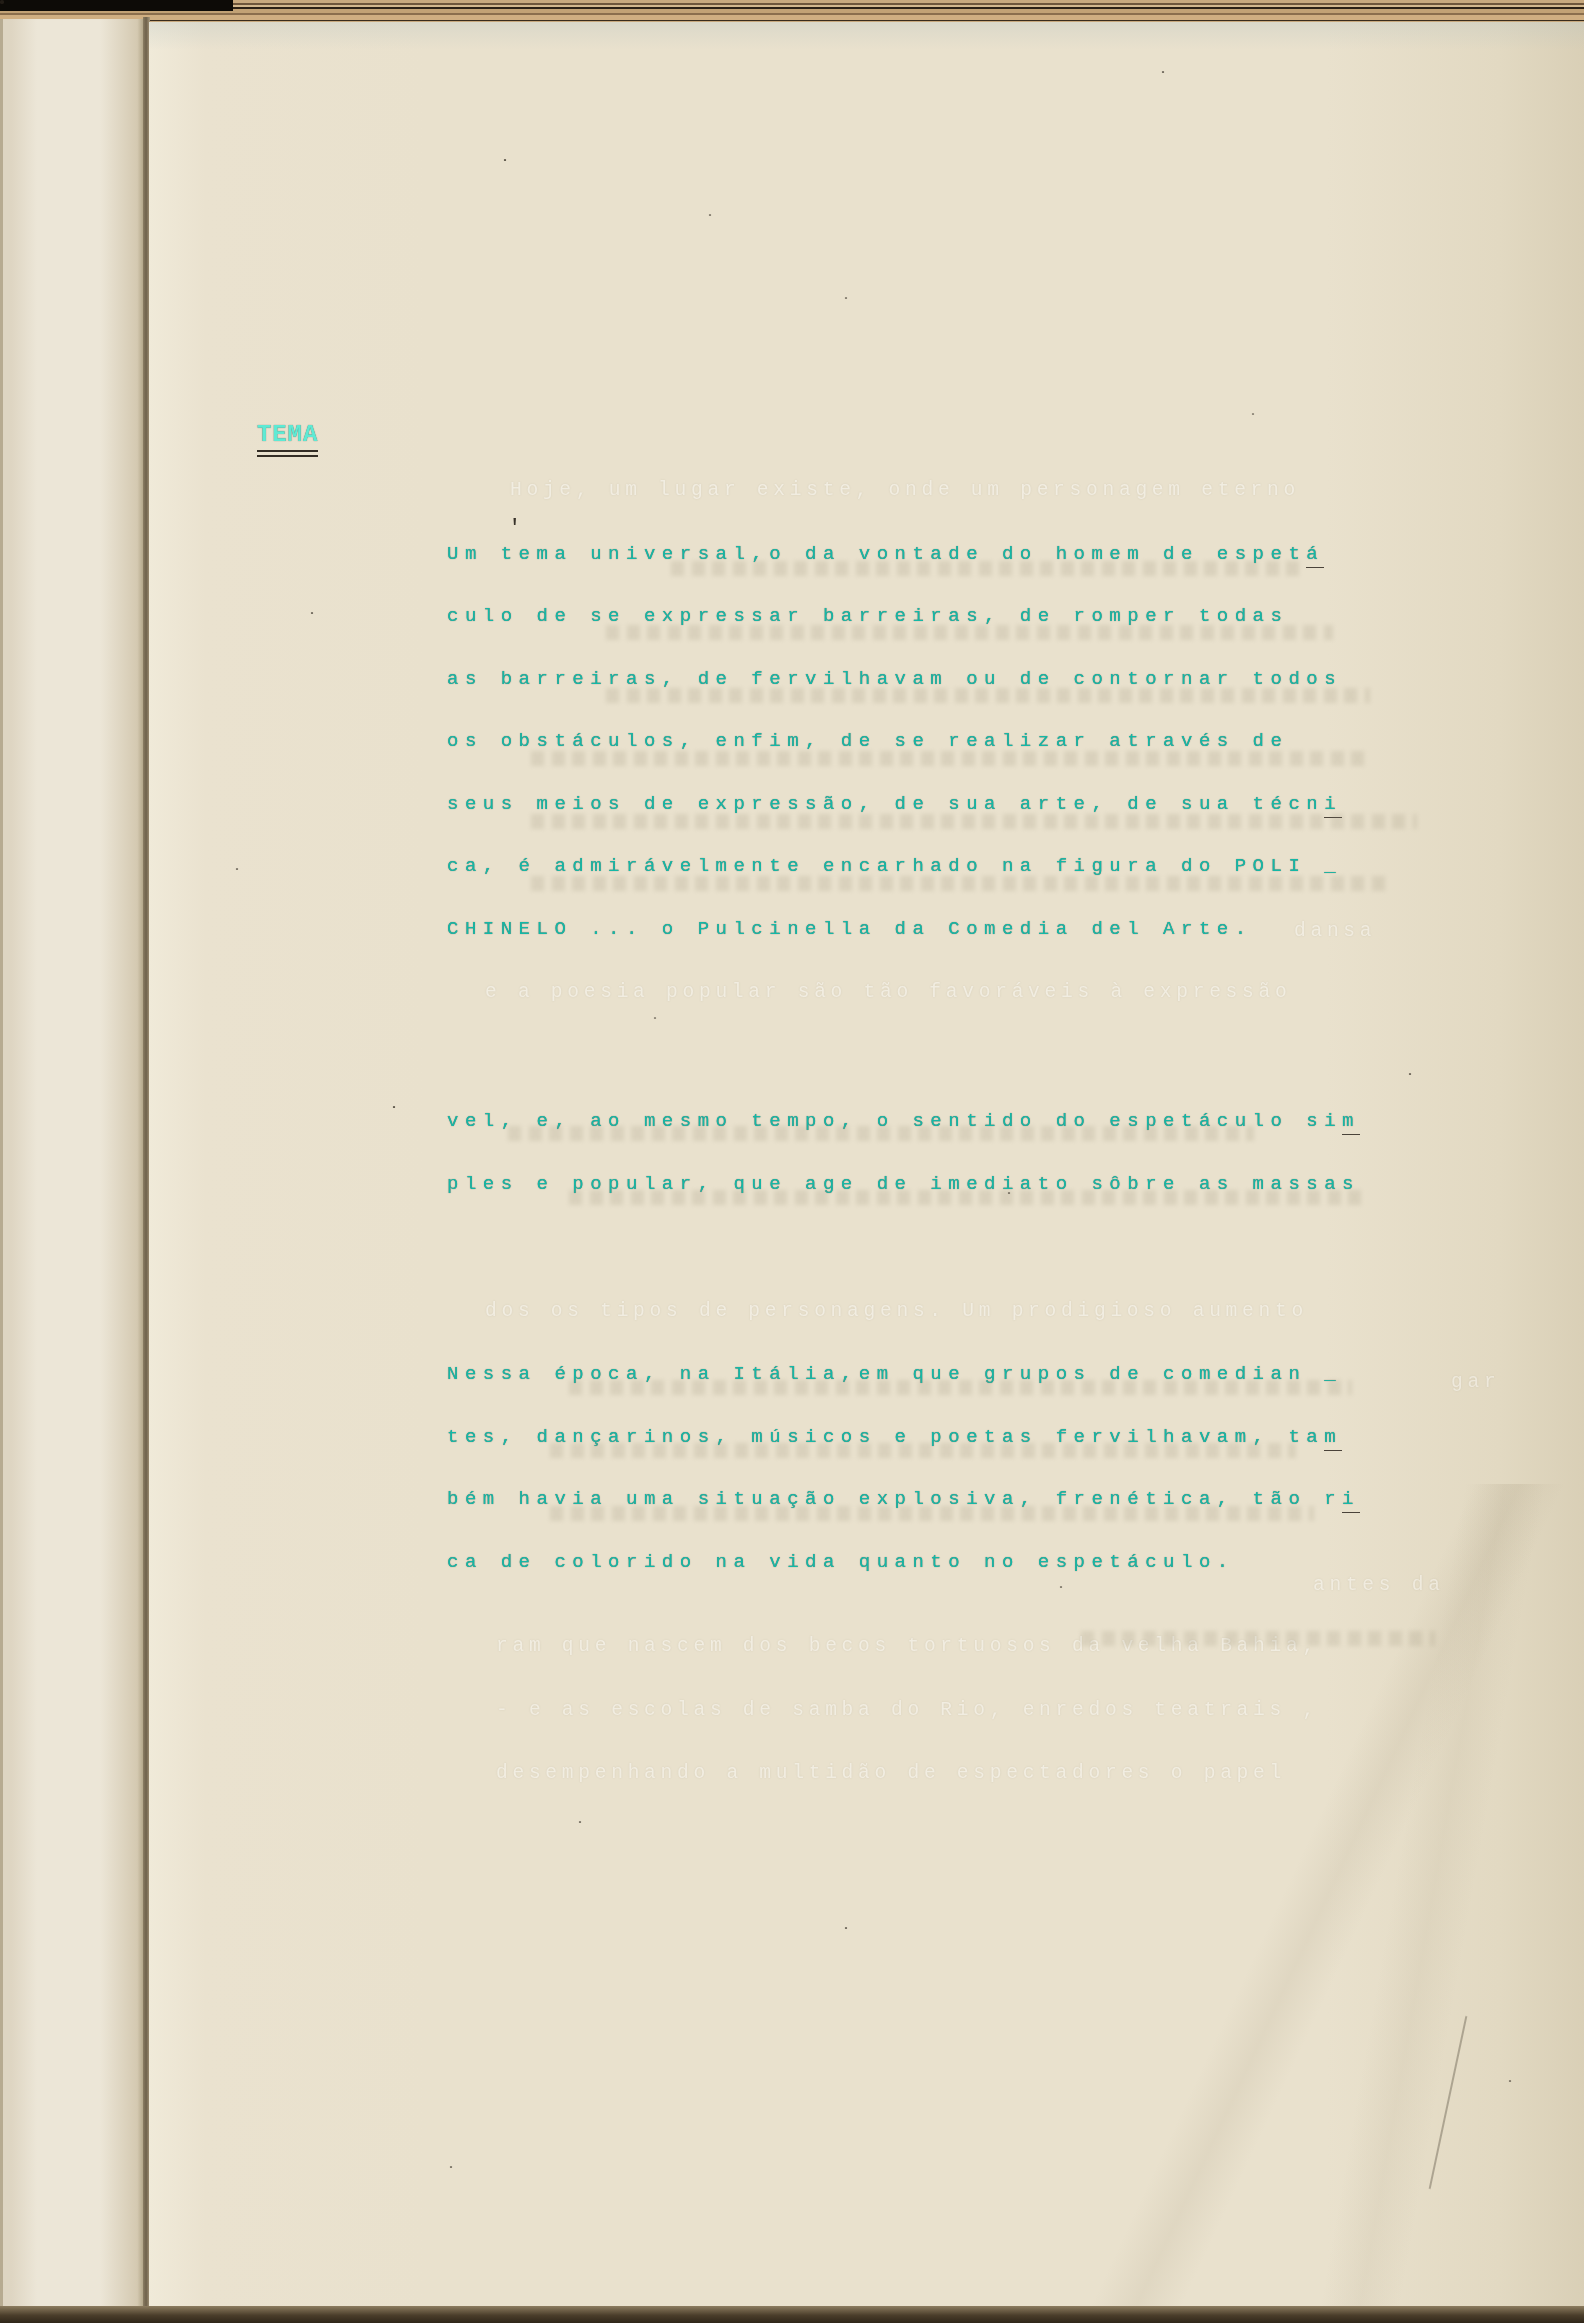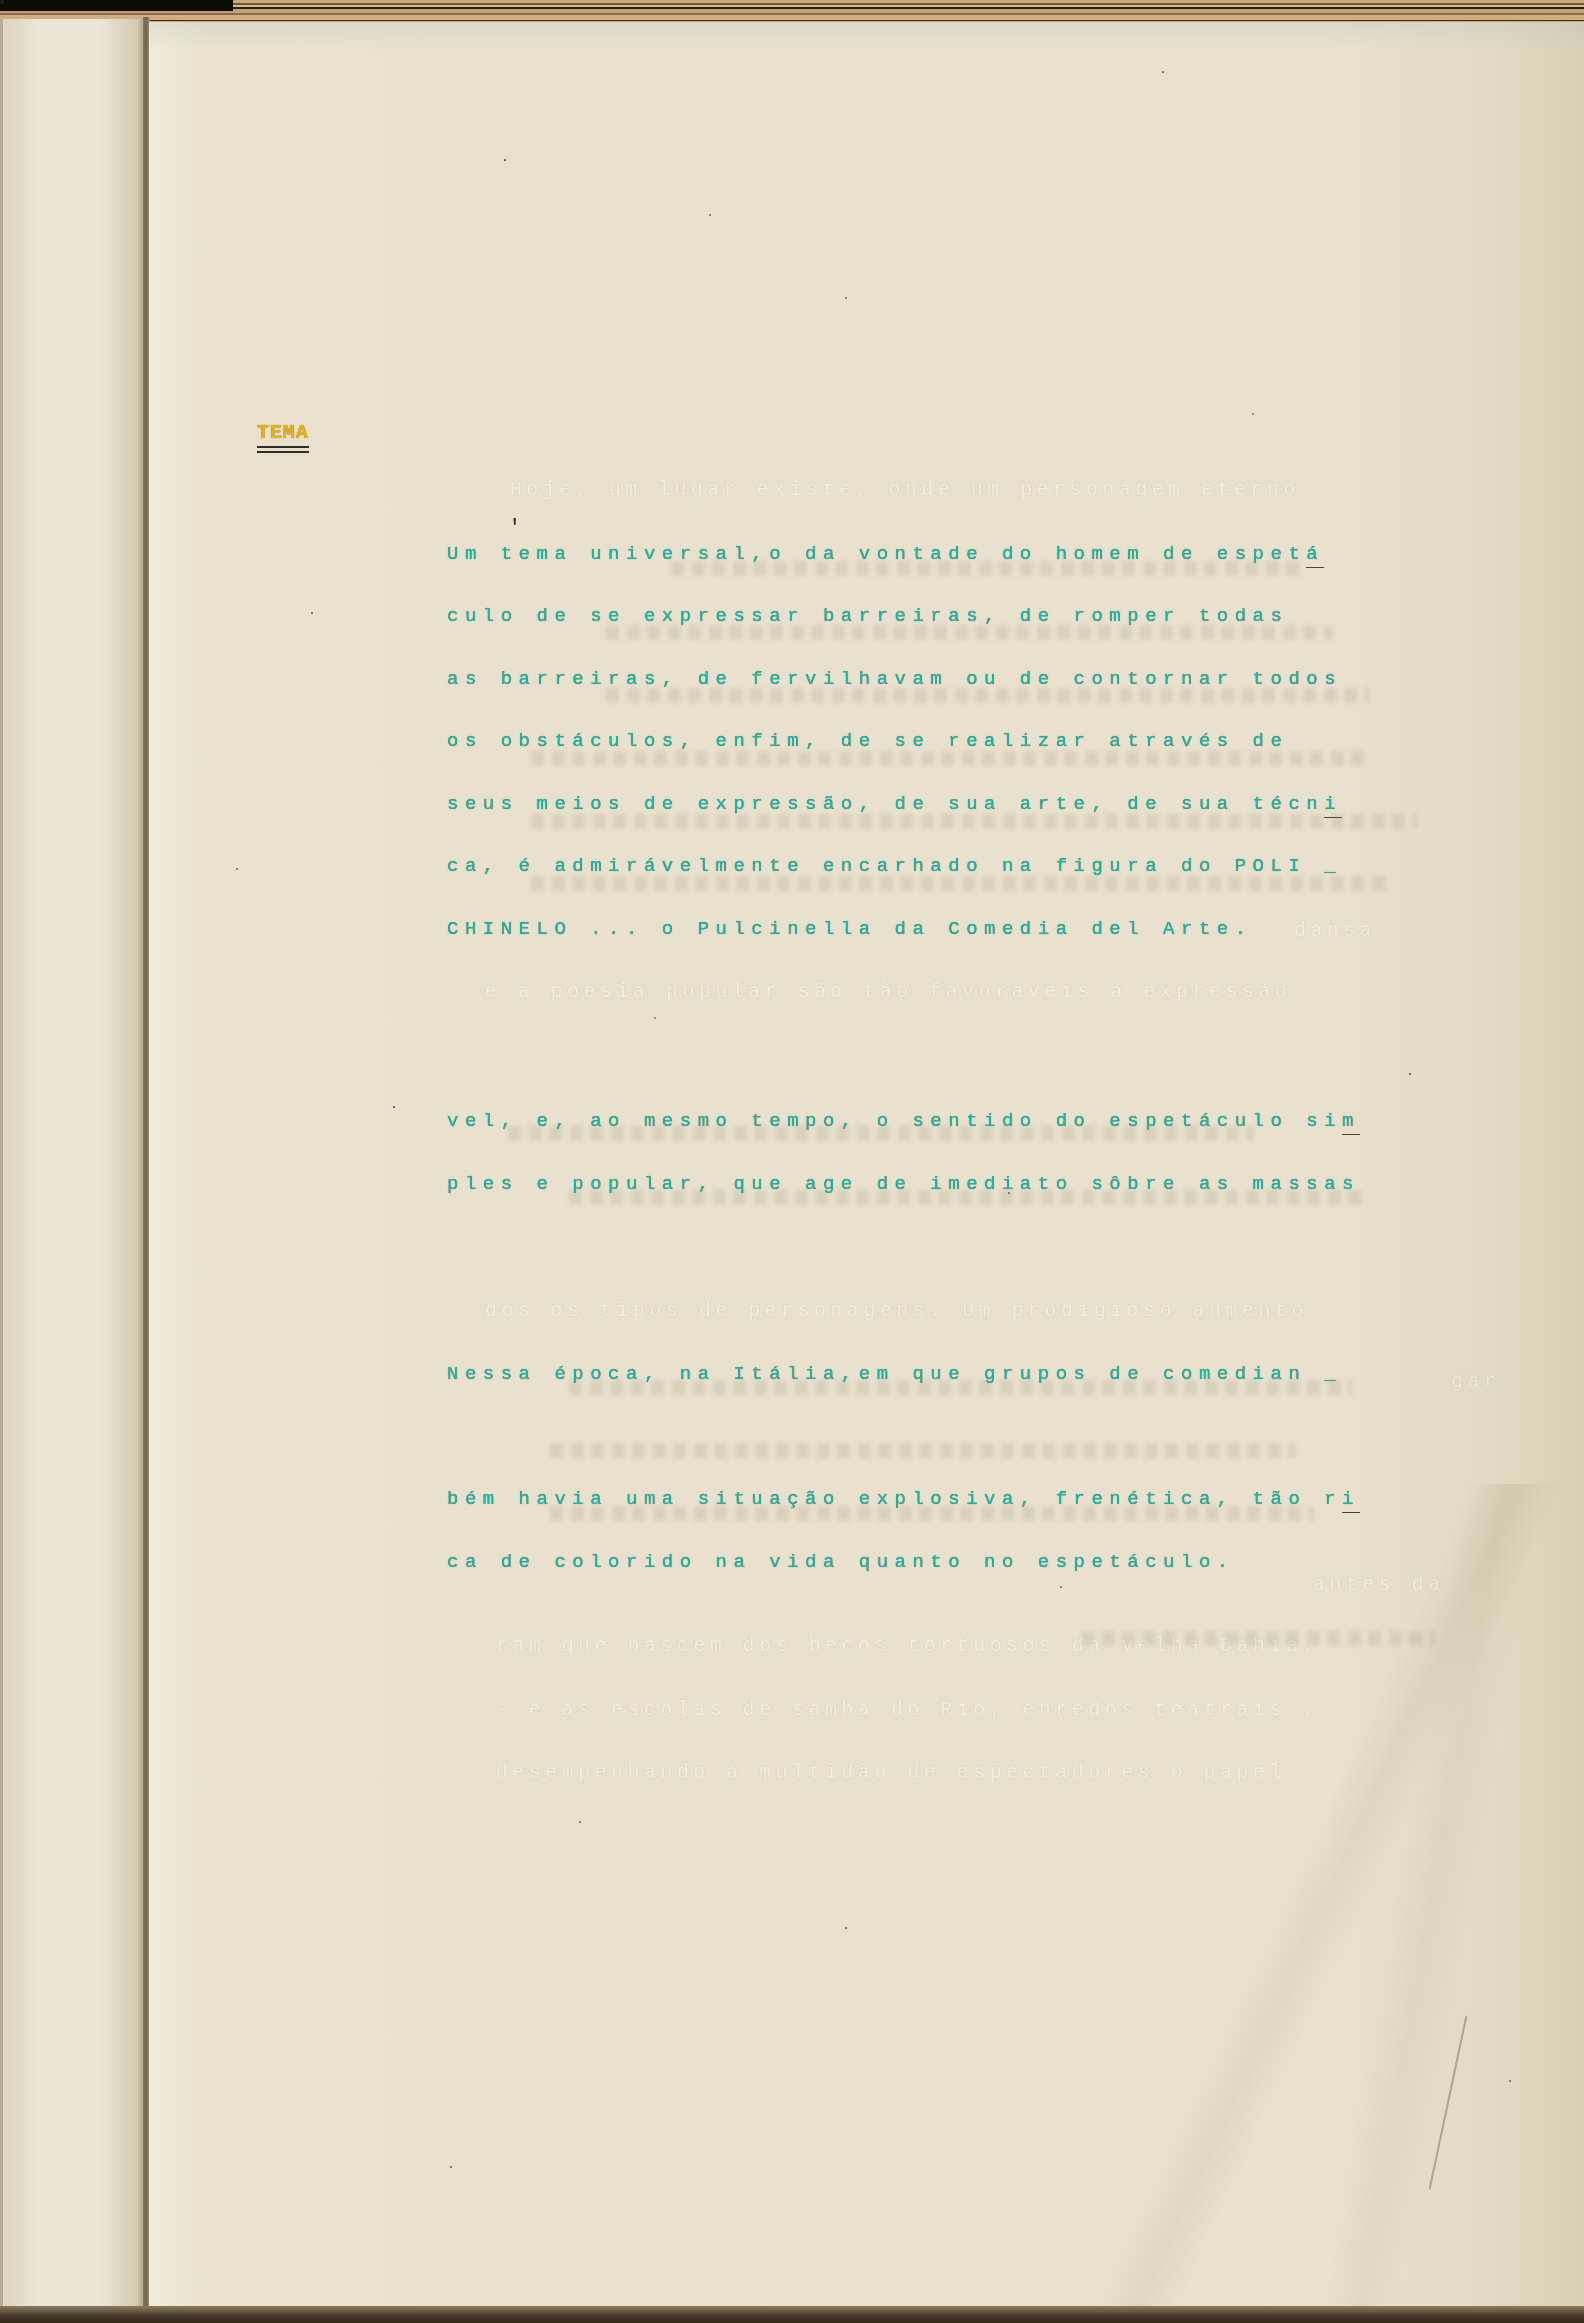--- a/index.html
+++ b/index.html
@@ -56,22 +56,22 @@
   }
   
   .typed-line{
     position:absolute;white-space:pre;
     font-size:19px;letter-spacing:6.5px;line-height:28px;
     color:#14b8a6;text-shadow:0 0 0.9px rgba(56,50,42,.75);
   }
   .typed-line .u{border-bottom:1.9px solid rgba(56,50,42,.9);padding-bottom:1.9px;}
   .title-line{
     position:absolute;top:421px;left:257px;
-    font-size:20px;font-weight:bold;letter-spacing:0.9px;
-    color:#eab308;text-shadow:0 0 0.9px rgba(51,45,37,.8);
+    font-size:24px;font-weight:bold;letter-spacing:0.9px;
+    color:#5eead4;text-shadow:0 0 0.9px rgba(51,45,37,.8);
   }
   .title-line span{border-bottom:7.5px double #332d25;padding-bottom:1.9px;}
   .stray-mark{position:absolute;top:515px;left:508px;font-size:22.4px;color:#38322a;}
   
   .ghost-line{
     position:absolute;white-space:pre;
     font-size:19.6px;letter-spacing:4.7px;line-height:26px;
     color:#ffffff;opacity:.40;filter:blur(0.7px);
     text-shadow:0 0 1.9px rgba(127,120,95,.5);
   }
@@ -111,20 +111,21 @@
   <div class="typed-line" style="top:540px;left:447px"><span>Um tema universal,o da vontade do homem de espet</span><span class="u">á</span></div>
   <div class="typed-line" style="top:602px;left:447px"><span>culo de se expressar barreiras, de romper todas</span></div>
   <div class="typed-line" style="top:665px;left:447px"><span>as barreiras, de fervilhavam ou de contornar todos</span></div>
   <div class="typed-line" style="top:727px;left:447px"><span>os obstáculos, enfim, de se realizar através de</span></div>
   <div class="typed-line" style="top:790px;left:447px"><span>seus meios de expressão, de sua arte, de sua técn</span><span class="u">i</span></div>
   <div class="typed-line" style="top:852px;left:447px"><span>ca, é admirávelmente encarhado na figura do POLI _</span></div>
   <div class="typed-line" style="top:915px;left:447px"><span>CHINELO ... o Pulcinella da Comedia del Arte.</span></div>
   <div class="typed-line" style="top:1107px;left:447px"><span>vel, e, ao mesmo tempo, o sentido do espetáculo si</span><span class="u">m</span></div>
   <div class="typed-line" style="top:1170px;left:447px"><span>ples e popular, que age de imediato sôbre as massas</span></div>
   <div class="typed-line" style="top:1360px;left:447px"><span>Nessa época, na Itália,em que grupos de comedian _</span></div>
+  <div class="typed-line" style="top:1423px;left:447px"><span>tes, dançarinos, músicos e poetas fervilhavam, ta</span><span class="u">m</span></div>
   <div class="typed-line" style="top:1485px;left:447px"><span>bém havia uma situação explosiva, frenética, tão r</span><span class="u">i</span></div>
   <div class="typed-line" style="top:1548px;left:447px"><span>ca de colorido na vida quanto no espetáculo.</span></div>
 
   <div class="ghost-line" style="top:477px;left:510px">Hoje, um lugar existe, onde um personagem eterno</div>
   <div class="ghost-line" style="top:918px;left:1294px">dansa</div>
   <div class="ghost-line" style="top:979px;left:485px">e a poesia popular são tão favoráveis à expressão</div>
   <div class="ghost-line" style="top:1298px;left:485px">dos os tipos de personagens. Um prodigioso aumento</div>
   <div class="ghost-line" style="top:1369px;left:1451px">gar</div>
   <div class="ghost-line" style="top:1572px;left:1313px">antes da</div>
   <div class="ghost-line" style="top:1633px;left:496px">ram que nascem dos becos tortuosos da velha Bahia,</div>

